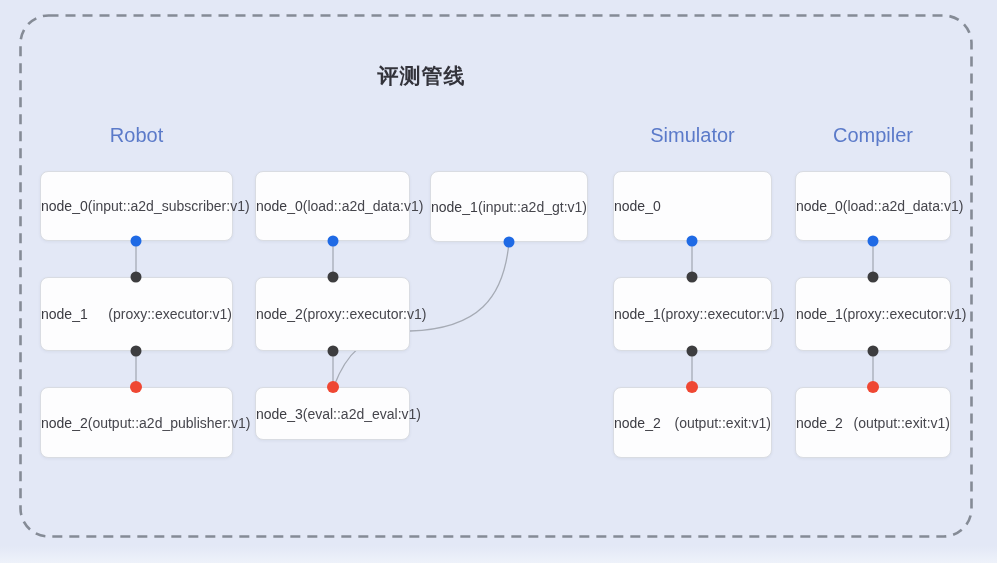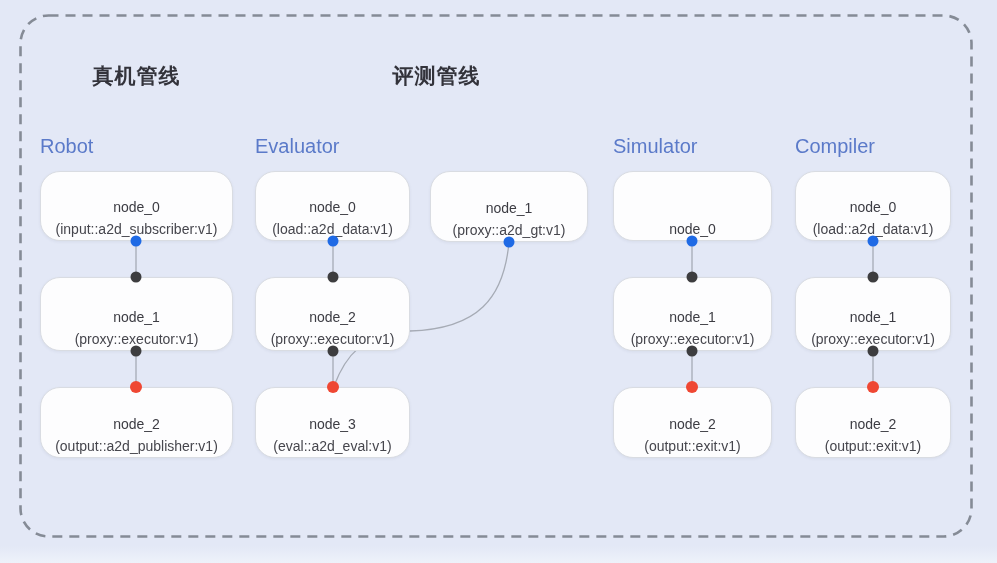--- a/index.html
+++ b/index.html
@@ -10,28 +10,28 @@
   }
   svg.layer{position:absolute;left:0;top:0;pointer-events:none;}
   .frame-layer{z-index:0;}
   .edge-layer{z-index:1;}
   .dot-layer{z-index:3;}
   .title-zh{
     position:absolute;top:62px;text-align:center;
     font-size:21px;font-weight:700;color:#33333b;letter-spacing:1px;z-index:2;
   }
   .title-en{
-    position:absolute;top:124px;text-align:left;
-    font-size:20px;font-weight:400;color:#5b7ac9;z-index:2;margin-top:11px;
+    position:absolute;top:124px;text-align:center;
+    font-size:20px;font-weight:400;color:#5b7ac9;z-index:2;
   }
   .node-box{
     position:absolute;box-sizing:border-box;z-index:2;
-    background:#fdfdfe;border:1px solid #d9dce2;border-radius:20px;
+    background:#fdfdfe;border:1px solid #d9dce2;border-radius:8px;
     box-shadow:0 1px 3px rgba(60,70,100,.07);
-    display:flex;flex-direction:column;align-items:center;justify-content:flex-end;
+    display:flex;flex-direction:row;align-items:center;justify-content:space-between;
   }
   .node-name{font-size:14px;line-height:22px;color:#3c3c43;white-space:nowrap;}
   .node-type{font-size:14px;line-height:22px;color:#46464d;white-space:nowrap;}
 </style>
 </head>
 <body>
 
 <div class="stage">
 
   <svg class="layer frame-layer" width="997" height="563">
@@ -43,25 +43,23 @@
     <path d="M136 351 V387" fill="none" stroke-width="1.3" stroke="#a6abb5"></path>
     <path d="M333 241 V277" fill="none" stroke-width="1.3" stroke="#a6abb5"></path>
     <path d="M333 351 V387" fill="none" stroke-width="1.3" stroke="#a6abb5"></path>
     <path d="M509 242 C504 298 478 329 410 331 C362 333 345 357 334 386" fill="none" stroke-width="1.3" stroke="#a6abb5"></path>
     <path d="M692 241 V277" fill="none" stroke-width="1.3" stroke="#a6abb5"></path>
     <path d="M692 351 V387" fill="none" stroke-width="1.3" stroke="#a6abb5"></path>
     <path d="M873 241 V277" fill="none" stroke-width="1.3" stroke="#a6abb5"></path>
     <path d="M873 351 V387" fill="none" stroke-width="1.3" stroke="#a6abb5"></path>
   </svg>
 
-  <div class="title-zh" style="left:40px;width:193px">真机管线</div>
-  <div class="title-zh" style="left:270px;width:333px">评测管线</div>
+  <div class="title-zh" style="left:255px;width:333px">评测管线</div>
 
   <div class="title-en" style="left:40px;width:193px">Robot</div>
-  <div class="title-en" style="left:255px;width:333px">Evaluator</div>
   <div class="title-en" style="left:613px;width:159px">Simulator</div>
   <div class="title-en" style="left:795px;width:156px">Compiler</div>
 
   <div class="node-box" style="left:40px;top:171px;width:193px;height:70px">
     <div class="node-name">node_0</div>
     <div class="node-type">(input::a2d_subscriber:v1)</div>
   </div>
   <div class="node-box" style="left:40px;top:277px;width:193px;height:74px">
     <div class="node-name">node_1</div>
     <div class="node-type">(proxy::executor:v1)</div>
@@ -70,27 +68,27 @@
     <div class="node-name">node_2</div>
     <div class="node-type">(output::a2d_publisher:v1)</div>
   </div>
 
   <div class="node-box" style="left:255px;top:171px;width:155px;height:70px">
     <div class="node-name">node_0</div>
     <div class="node-type">(load::a2d_data:v1)</div>
   </div>
   <div class="node-box" style="left:430px;top:171px;width:158px;height:71px">
     <div class="node-name">node_1</div>
-    <div class="node-type">(proxy::a2d_gt:v1)</div>
+    <div class="node-type">(input::a2d_gt:v1)</div>
   </div>
   <div class="node-box" style="left:255px;top:277px;width:155px;height:74px">
     <div class="node-name">node_2</div>
     <div class="node-type">(proxy::executor:v1)</div>
   </div>
-  <div class="node-box" style="left:255px;top:387px;width:155px;height:71px">
+  <div class="node-box" style="left:255px;top:387px;width:155px;height:53px">
     <div class="node-name">node_3</div>
     <div class="node-type">(eval::a2d_eval:v1)</div>
   </div>
 
   <div class="node-box" style="left:613px;top:171px;width:159px;height:70px">
     <div class="node-name">node_0</div>
   </div>
   <div class="node-box" style="left:613px;top:277px;width:159px;height:74px">
     <div class="node-name">node_1</div>
     <div class="node-type">(proxy::executor:v1)</div>

